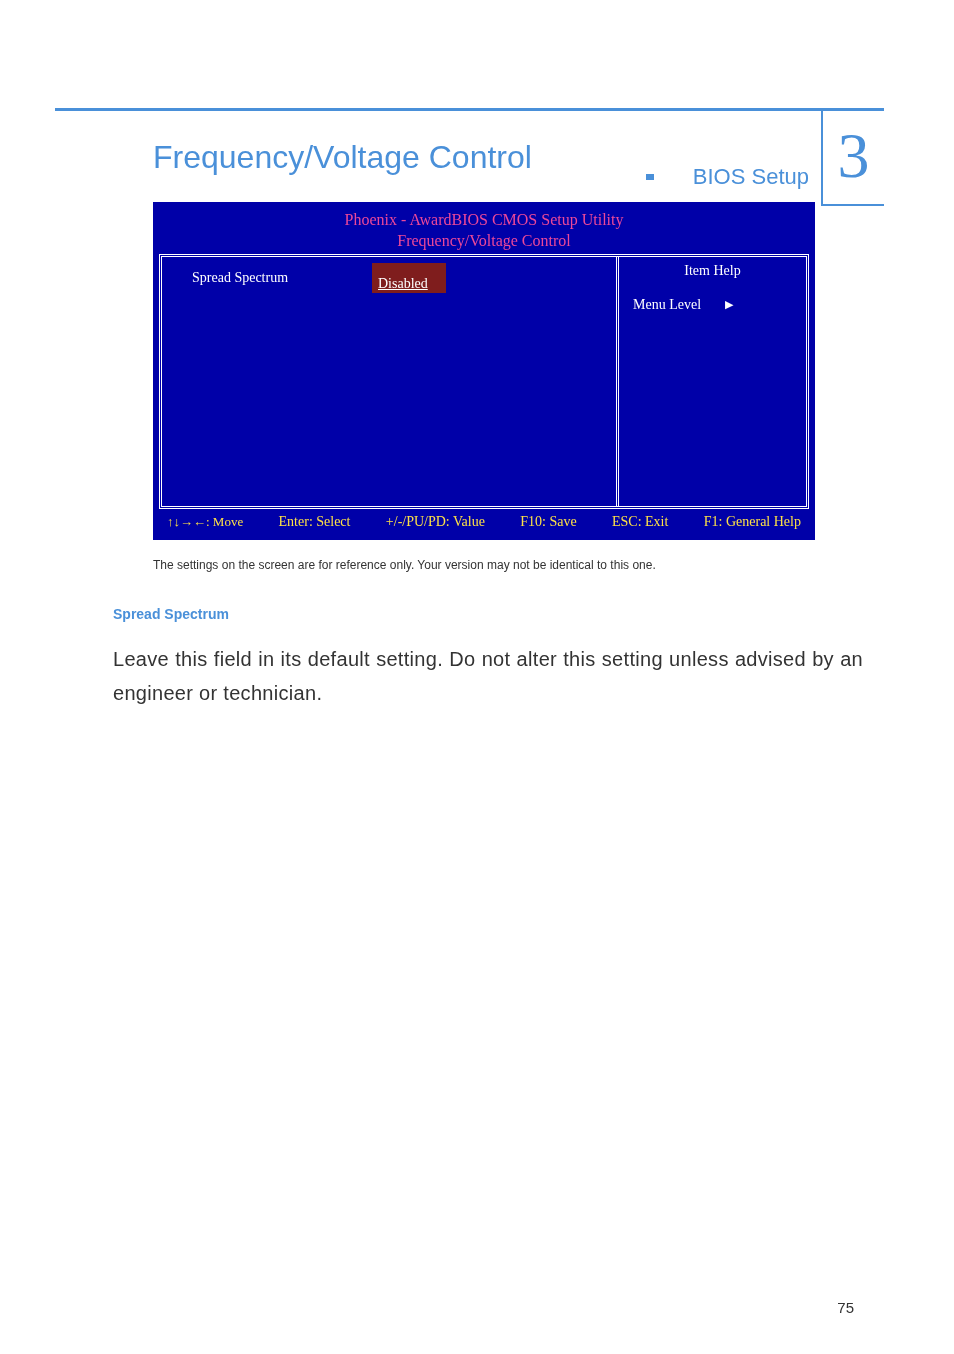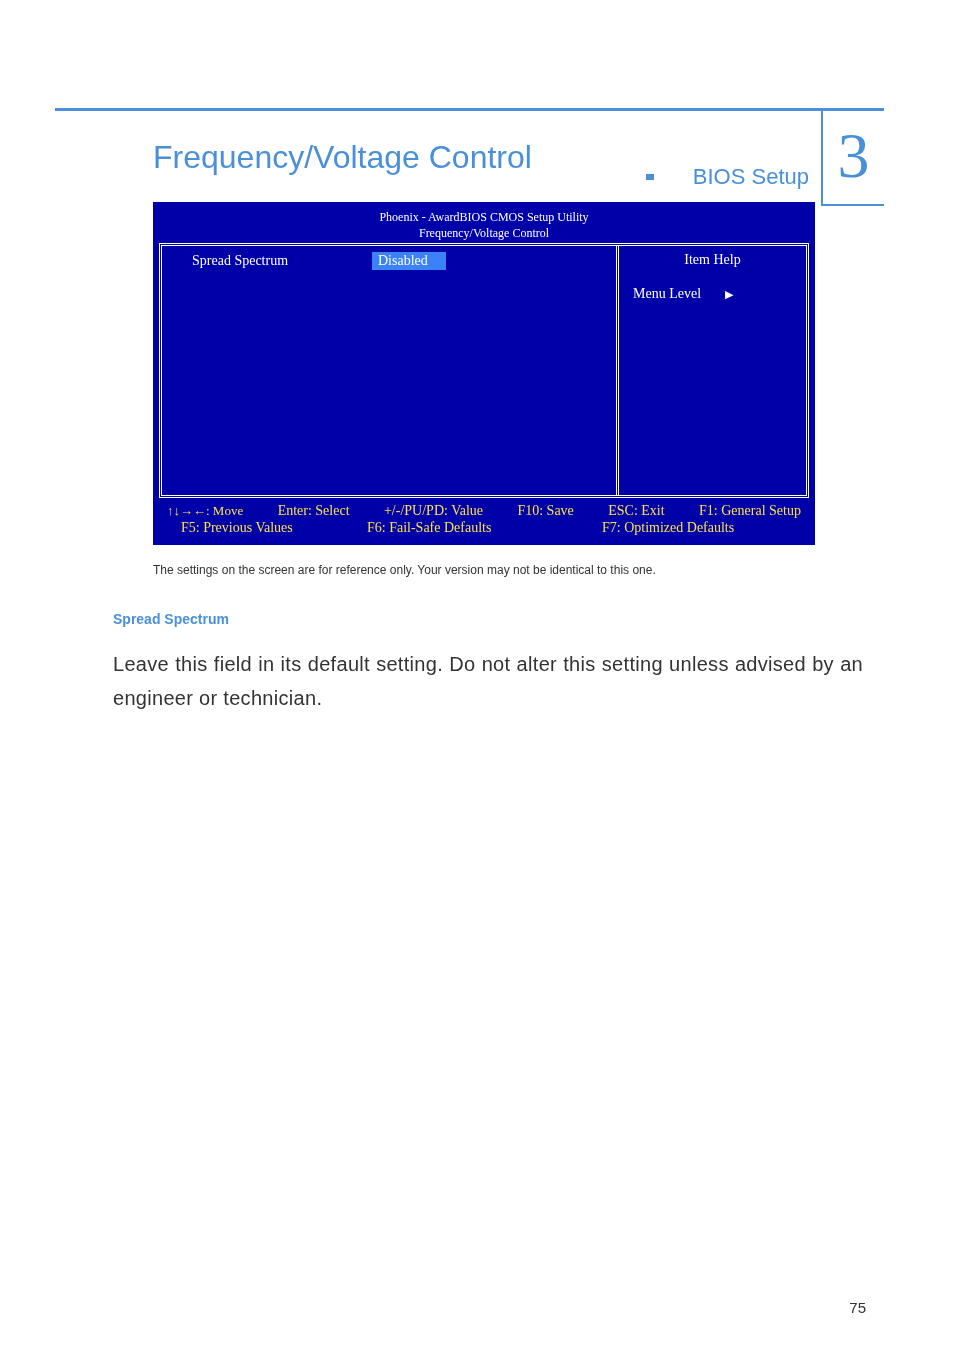--- a/index.html
+++ b/index.html
@@ -68,24 +68,24 @@
       margin-left: 98px;
       margin-bottom: 26px;
     }
     .bios-panel {
       margin-left: 98px;
       width: 662px;
       background: #0000a8;
       border: 2px solid #0000a8;
     }
     .bios-title {
-      color: #ffffff;
+      color: #ec4899;
       text-align: center;
       font-family: 'Times New Roman', serif;
-      font-size: 12px;
+      font-size: 16px;
       padding: 6px 0 2px 0;
       line-height: 1.3;
     }
     .bios-body {
       display: flex;
       border: 3px double #fff;
       margin: 0 4px;
       min-height: 255px;
     }
     .bios-left {
@@ -97,23 +97,24 @@
     }
     .bios-row {
       display: flex;
       align-items: center;
     }
     .bios-label {
       width: 200px;
       padding-left: 20px;
     }
     .bios-value-selected {
-      background: #3b82f6;
-      color: #fff;
-      padding: 1px 18px 1px 6px;
+      background: #7f1d1d;
+      color: #fff;
+      padding: 13px 18px 1px 6px;
+      text-decoration: underline;
     }
     .bios-right {
       width: 190px;
       border-left: 3px double #fff;
       padding: 6px 10px;
       color: #fff;
       font-family: 'Times New Roman', serif;
       font-size: 14px;
       text-align: left;
     }
@@ -174,21 +175,21 @@
       width: 750px;
       font-size: 20px;
       color: #333;
       line-height: 1.7;
       text-align: justify;
       letter-spacing: 0.3px;
     }
     .page-number {
       position: absolute;
       bottom: 38px;
-      right: 88px;
+      right: 100px;
       font-size: 15px;
       color: #333;
     }
     .arrows-icon {
       font-size: 13px;
     }
   </style>
 </head>
 <body>
 
@@ -224,26 +225,21 @@
         </div>
       </div>
     </div>
     <div class="bios-footer">
       <div class="footer-line1">
         <span class="arrows-icon">↑↓→←: Move</span>
         <span>Enter: Select</span>
         <span>+/-/PU/PD: Value</span>
         <span>F10: Save</span>
         <span>ESC: Exit</span>
-        <span>F1: General Setup</span>
-      </div>
-      <div class="footer-line2">
-        <span class="fl2-a">F5: Previous Values</span>
-        <span class="fl2-b">F6: Fail-Safe Defaults</span>
-        <span class="fl2-c">F7: Optimized Defaults</span>
+        <span>F1: General Help</span>
       </div>
     </div>
   </div>
 
   <p class="caption-text">The settings on the screen are for reference only. Your version may not be identical to this one.</p>
 
   <h3 class="subsection-heading">Spread Spectrum</h3>
 
   <p class="body-text">Leave this field in its default setting. Do not alter this setting unless advised by an engineer or technician.</p>
 </div>

